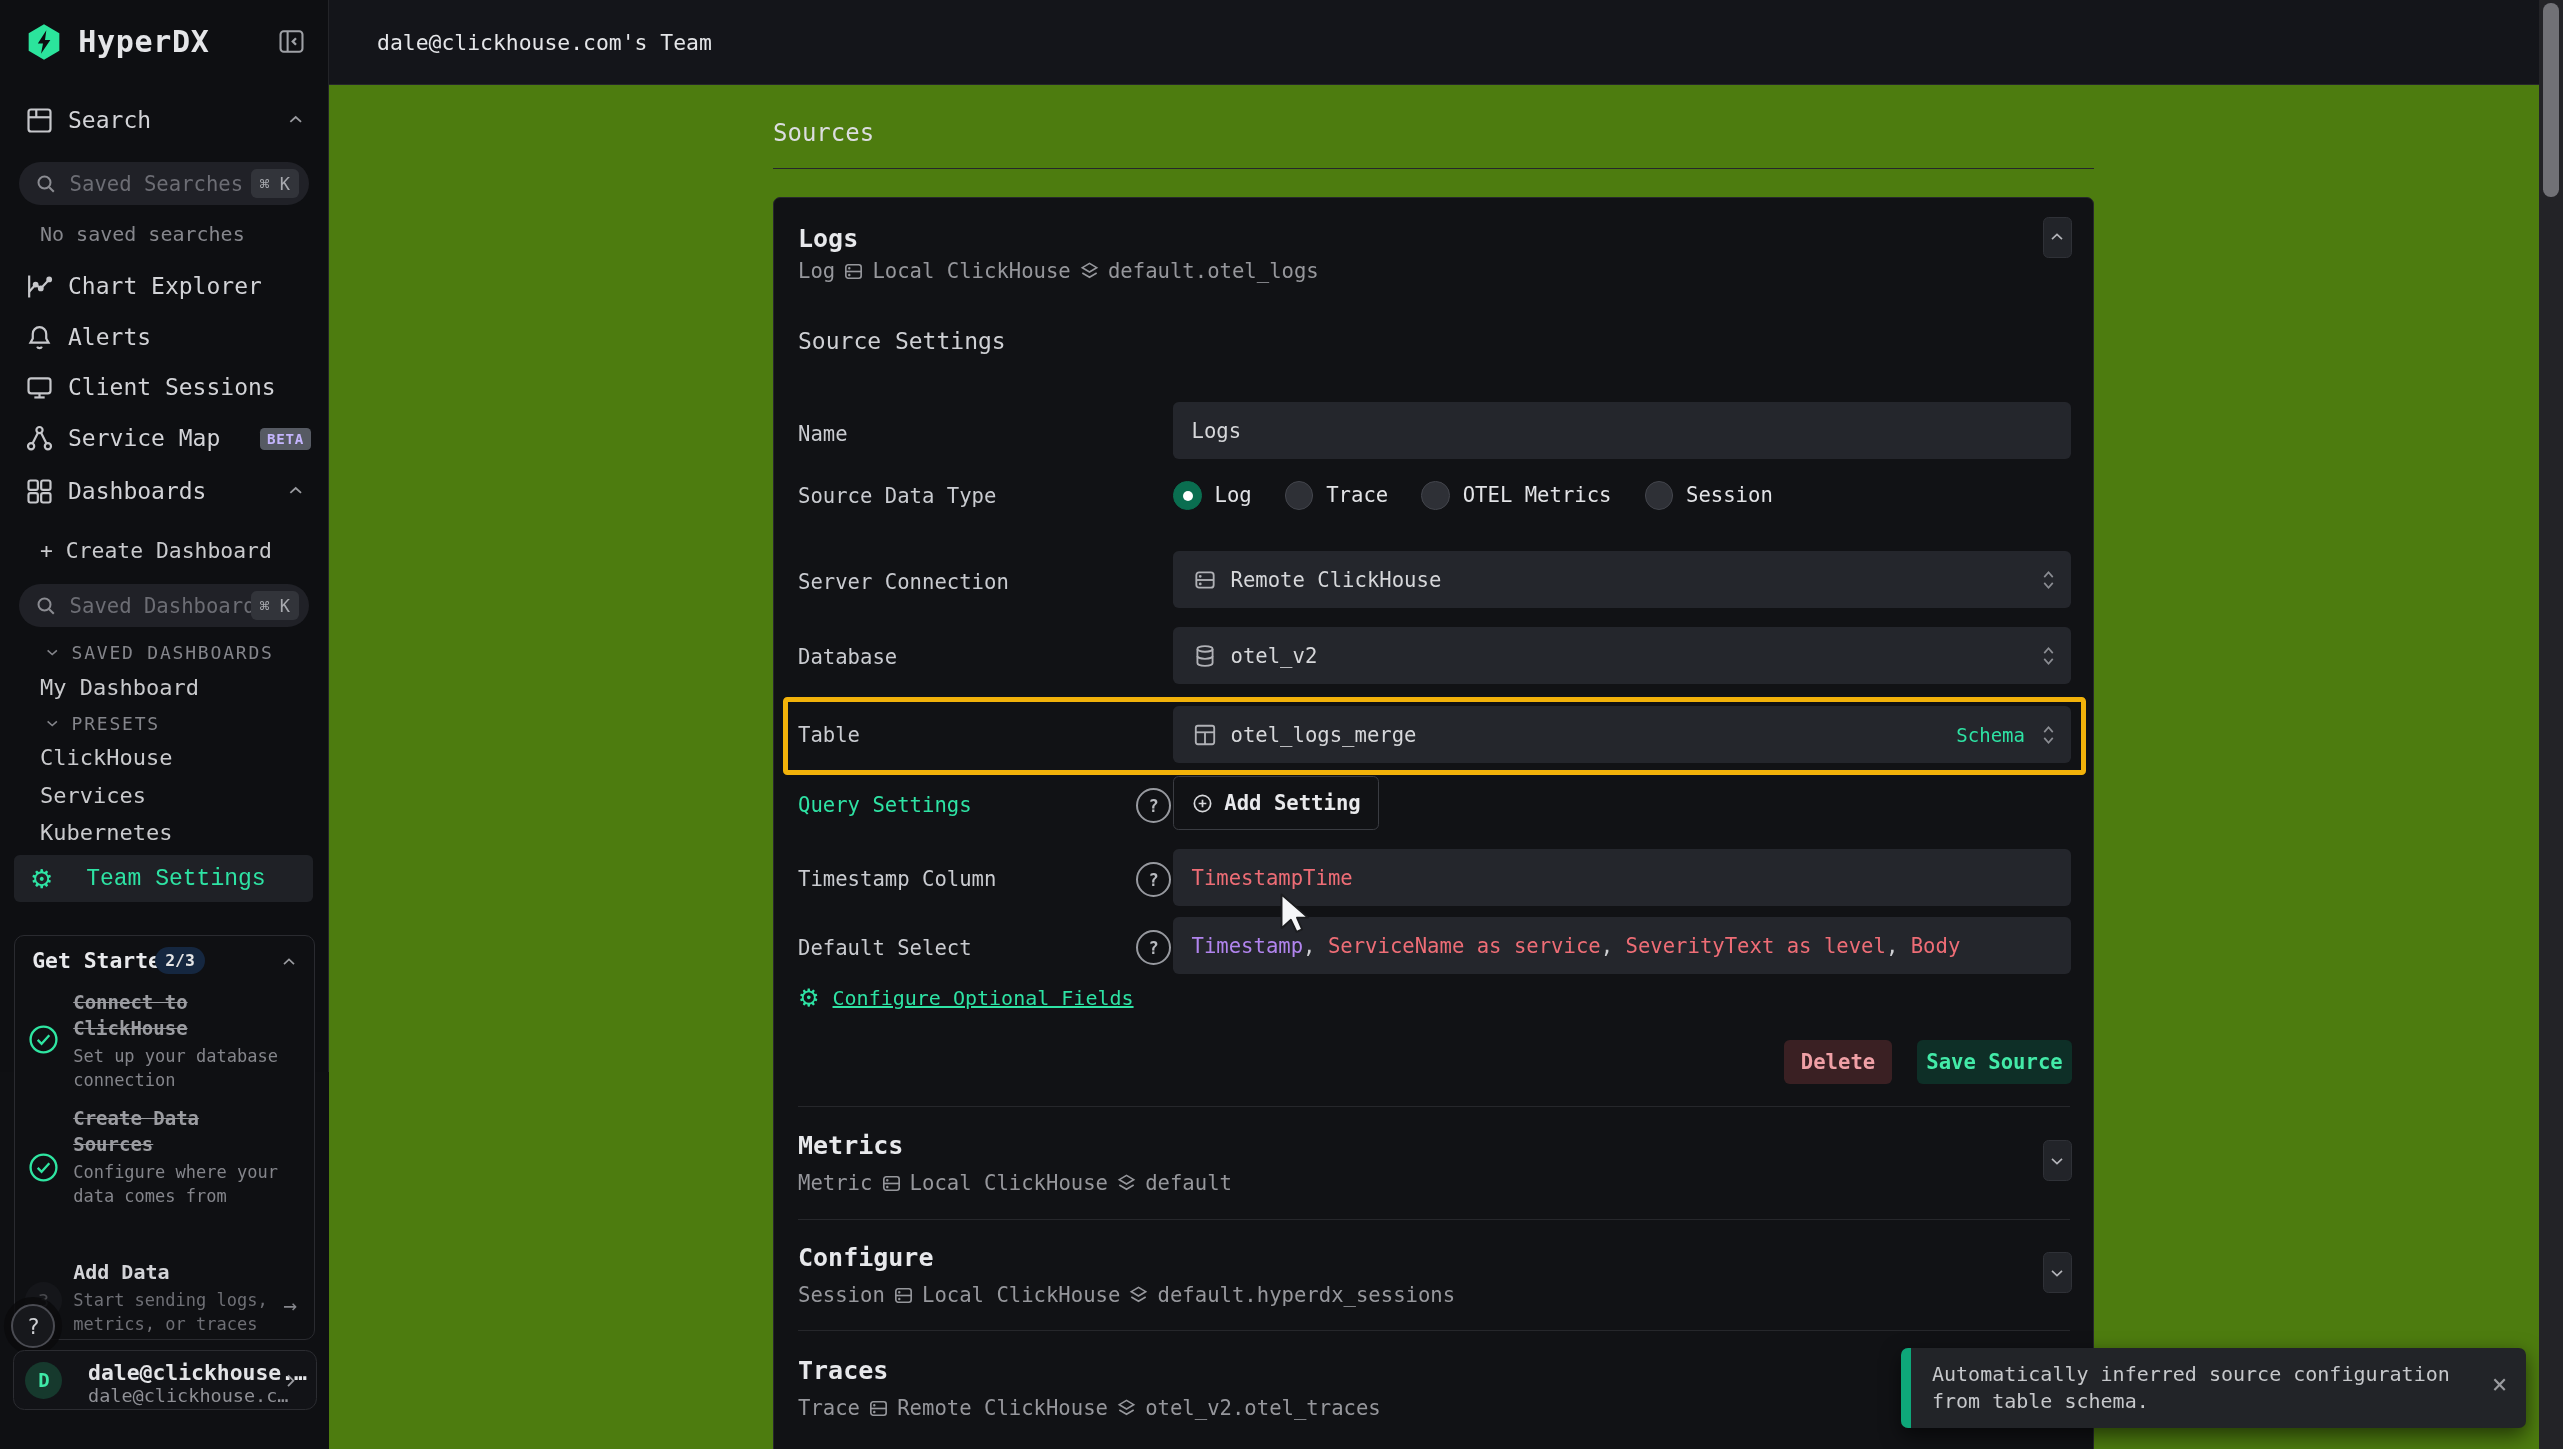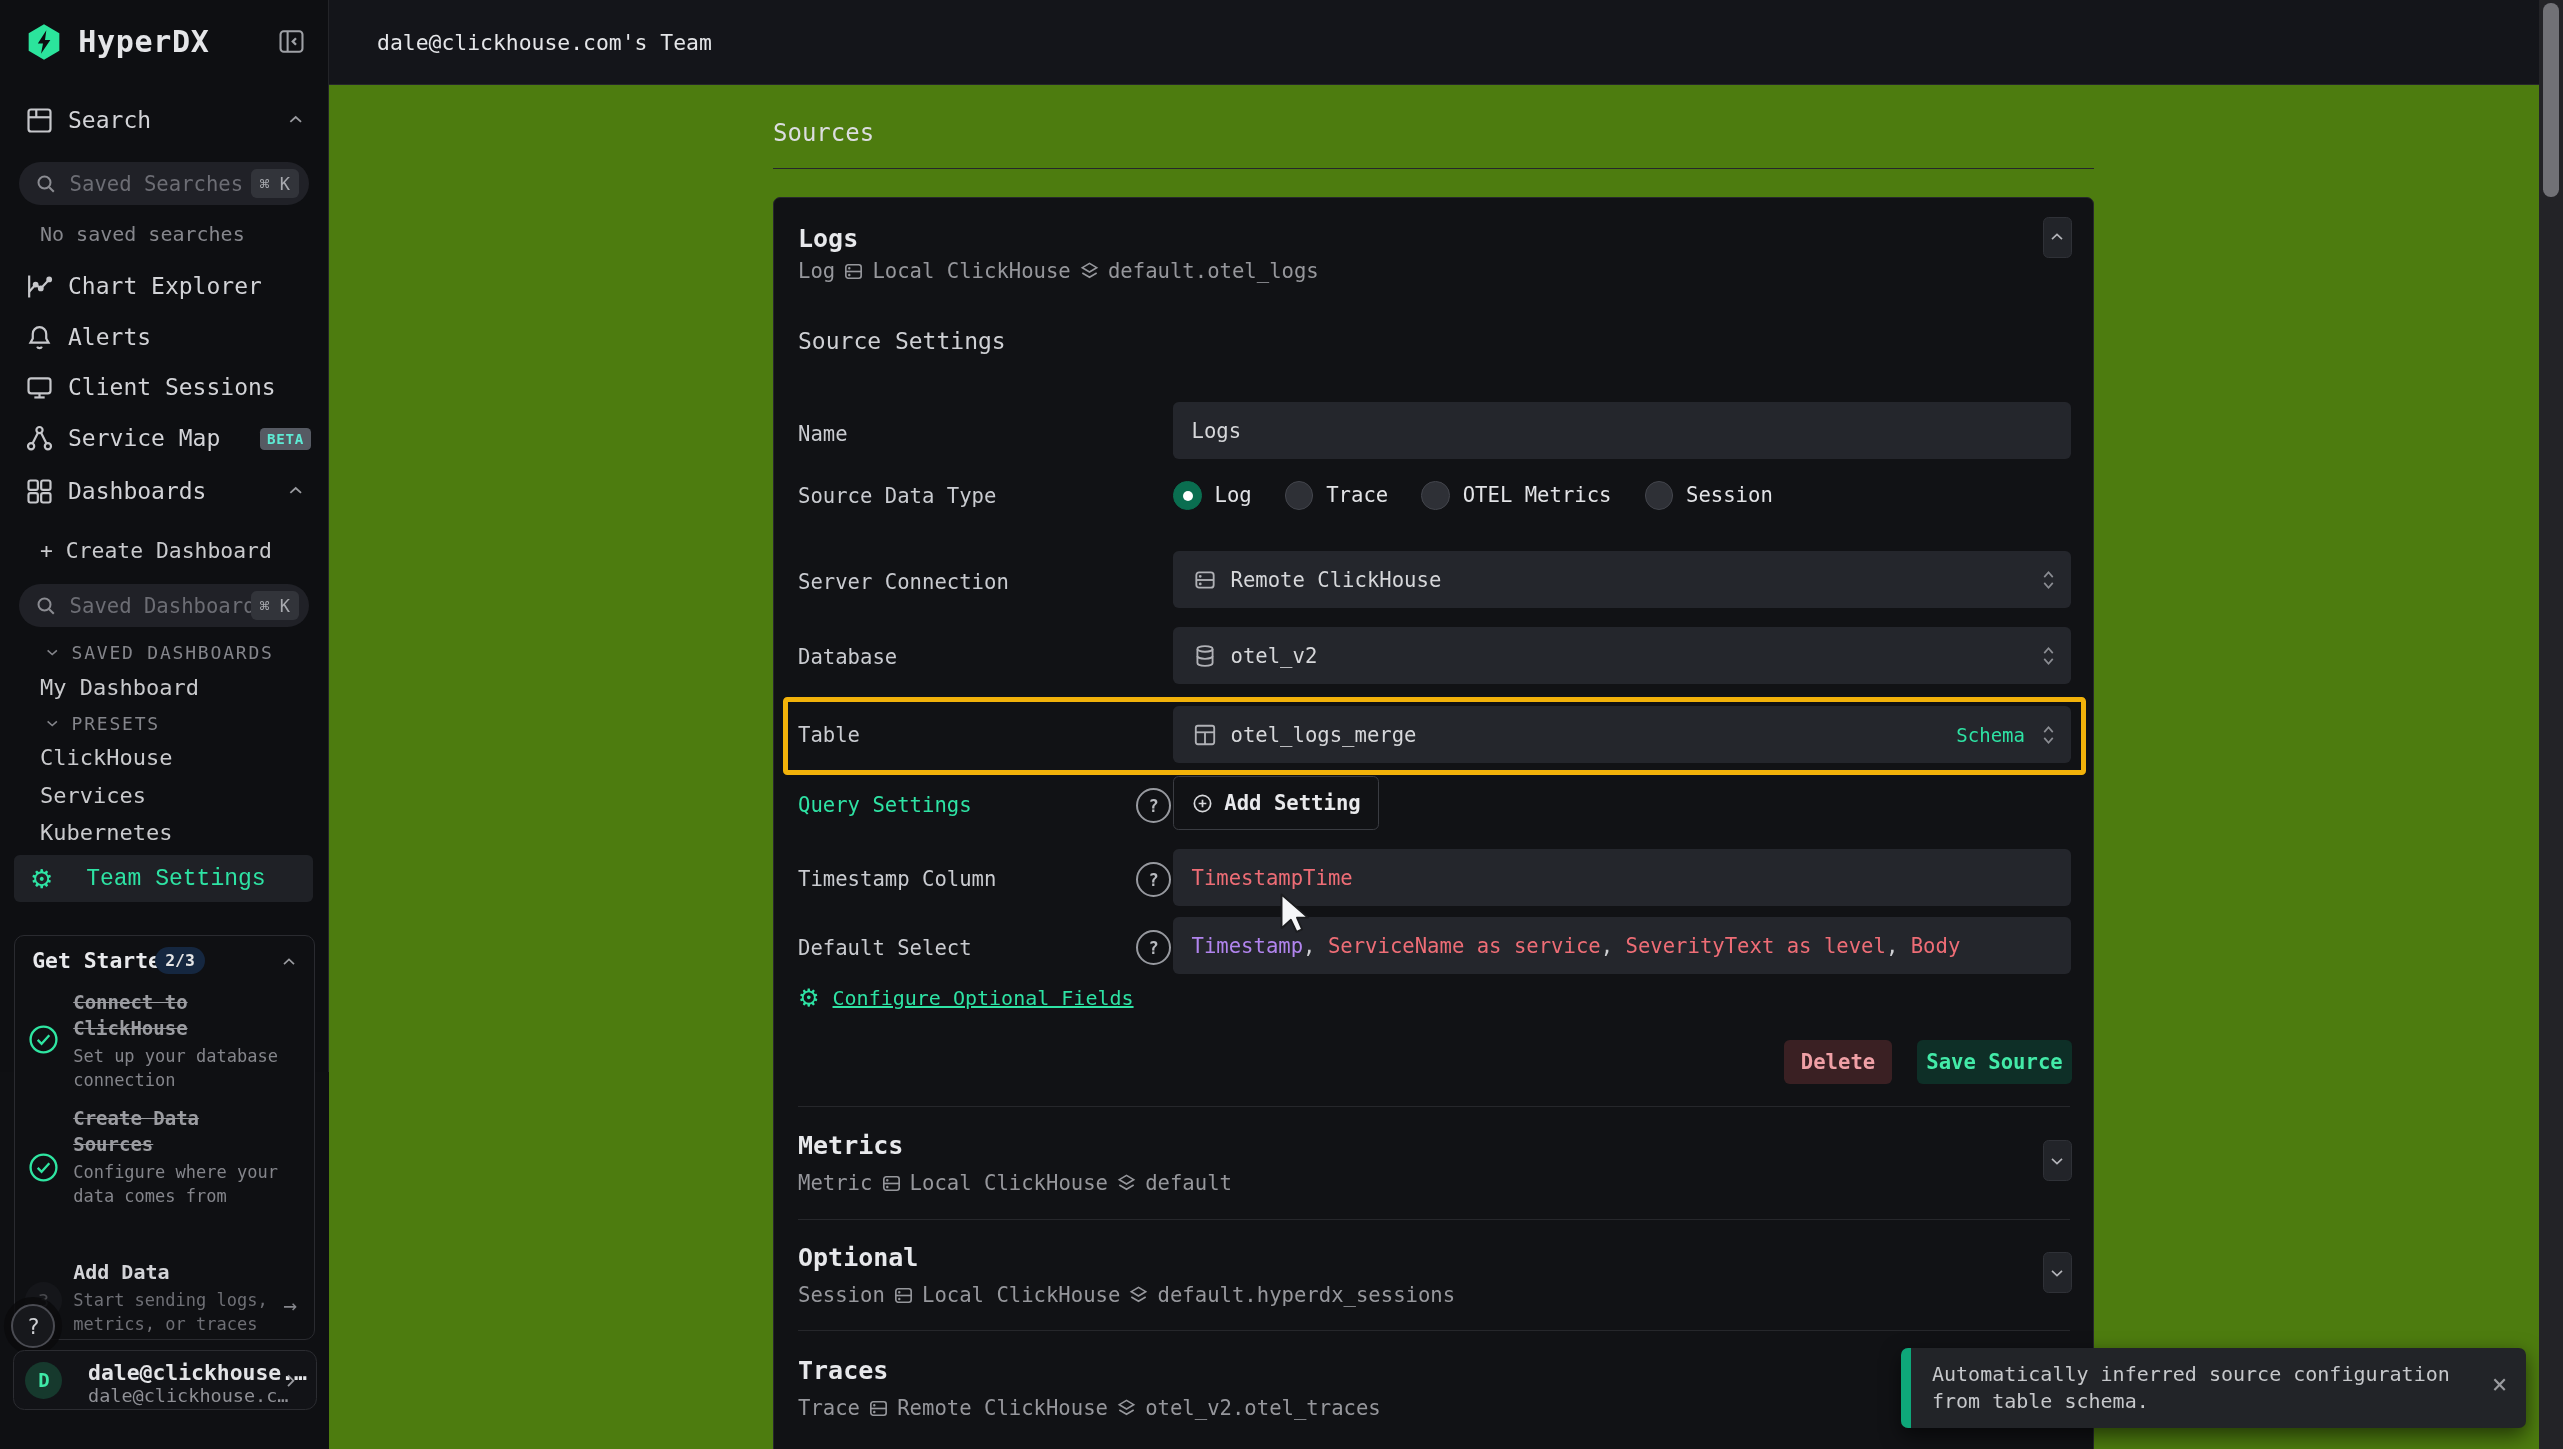--- a/index.html
+++ b/index.html
@@ -17,21 +17,21 @@
   .collapse-btn{position:absolute;right:18.5px;top:4.3px;width:34px;height:34px;background:none;border:none;cursor:pointer;padding:0;}
   .nav{position:absolute;left:0;width:328px;height:40px;display:flex;align-items:center;}
   .nav .nico{margin-left:24px;width:31px;height:31px;flex:0 0 31px;}
   .nav .nlabel{margin-left:13px;font-size:23px;color:#d2d3d7;}
   .nav .chev{position:absolute;right:21.4px;width:21.4px;height:21.4px;}
   .pill{position:absolute;left:18.5px;width:290px;height:43px;background:#202127;border-radius:21.4px;display:flex;align-items:center;}
   .pill .mag{margin-left:15.7px;width:24px;height:24px;}
   .pill .ph{margin-left:11.4px;font-size:20.6px;color:#6c6d74;}
   .pill .kbd{position:absolute;right:10px;background:#32343a;border-radius:5.7px;padding:4.3px 8.5px;font-size:17px;color:#a8aaaf;}
   .muted{font-size:20px;color:#85868c;}
-  .beta{position:absolute;left:260px;top:10px;background:#565a63;color:#5eead4;font-size:14.2px;font-weight:bold;
+  .beta{position:absolute;left:260px;top:10px;background:#565a63;color:#c4b5fd;font-size:14.2px;font-weight:bold;
         padding:2.8px 7.1px;border-radius:4.3px;letter-spacing:0.7px;}
   .seclabel{position:absolute;display:flex;align-items:center;font-size:18px;letter-spacing:1.8px;color:#84858b;}
   .seclabel svg{margin-left:43px;margin-right:10px;}
   .subitem{position:absolute;left:40px;font-size:22px;color:#c9cacd;}
   #team-pill{position:absolute;left:14.2px;top:855px;width:299px;height:47px;background:#1f2126;border-radius:5.7px;
              display:flex;align-items:center;color:#2ee3a4;}
   #team-pill .gear{margin-left:15.7px;font-size:26px;line-height:26px;font-family:"DejaVu Sans",sans-serif;}
   #team-pill .tlabel{margin-left:33px;font-size:23px;font-family:Liberation Mono, monospace;}
 
   
@@ -473,21 +473,21 @@
         <span>Local ClickHouse</span>
         <svg viewBox="0 0 24 24" width="23" height="23" fill="none" stroke="#96979c" stroke-width="1.7">
             <path d="M12 3.5 19.5 8 12 12.5 4.5 8Z"></path>
             <path d="m4.5 13.5 7.5 4.5 7.5-4.5"></path>
           </svg>
         <span>default</span>
       </div>
 
       <div class="card-div" style="top:1021px;"></div>
 
-      <div class="card-h2" style="top:1045px;">Optional</div>
+      <div class="card-h2" style="top:1045px;">Configure</div>
       <button class="coll-btn" style="top:1054px;">
         <svg viewBox="0 0 24 24" width="20" height="20" fill="none" stroke="#b4b5ba" stroke-width="2">
             <path d="m6 9.5 6 5.5 6-5.5"></path>
           </svg>
       </button>
       <div class="card-sub" style="top:1085px;">
         <span>Session</span>
         <svg viewBox="0 0 24 24" width="23" height="23" fill="none" stroke="#96979c" stroke-width="1.7">
             <rect x="4" y="5" width="16" height="14" rx="2.5"></rect>
             <path d="M4 12h16"></path>

